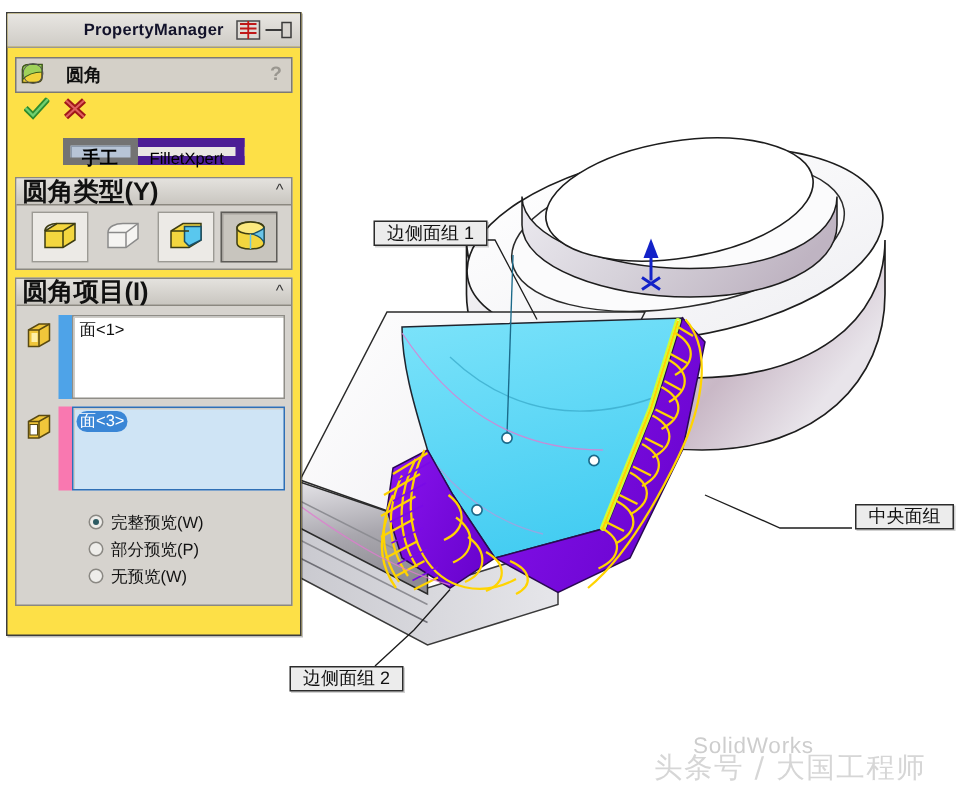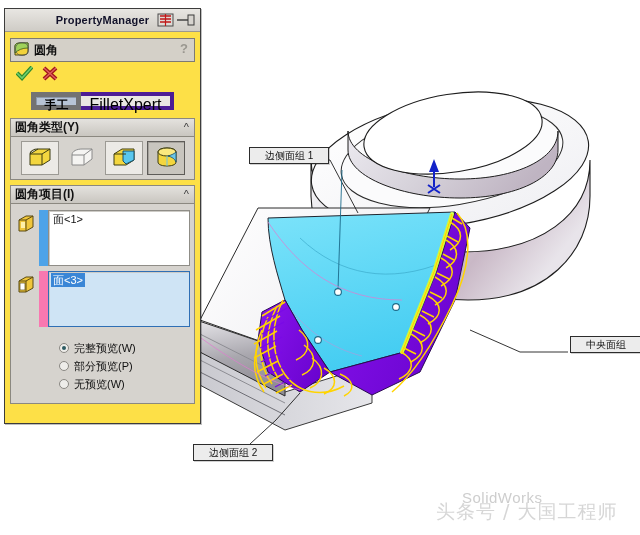--- a/index.html
+++ b/index.html
@@ -39,50 +39,50 @@
 
   .pm-body{padding:4px 4px 0 4px;}
 
   
   .pm-head{
     position:relative;height:22px;margin:2px 1px 0 1px;
     background:#d4d0c8;border:1px solid #7d7a74;
     display:flex;align-items:center;
   }
   .pm-head .ficon{width:18px;height:16px;margin-left:2px;}
-  .pm-head .htxt{font-size:12px;font-weight:bold;color:#111;margin-left:3px;}
+  .pm-head .htxt{font-size:12px;font-weight:bold;color:#111;margin-left:13px;}
   .pm-head .qmark{
     position:absolute;right:6px;top:2px;font-size:13px;font-weight:bold;
     color:#9a9790;
   }
 
   
   .pm-okrow{height:22px;display:flex;align-items:center;gap:9px;padding-left:7px;margin-top:2px;}
 
   
   .pm-tabs{height:24px;display:flex;align-items:center;justify-content:center;margin-top:3px;}
   .tabbtn{
-    height:18px;line-height:17px;font-size:16px;color:#000;
-    padding:0 8px;border:4px solid #4c1d95;background:#d4d0c8;box-sizing:border-box;
+    height:18px;line-height:17px;font-size:11px;color:#000;
+    padding:0 8px;border:6px solid #4c1d95;background:#d4d0c8;box-sizing:border-box;
   }
   .tabbtn.active{
     background:#b7c4d6;border:5px solid #737373;font-weight:bold;font-size:12px;
     box-shadow:inset 1px 1px 0 #8d9aac;
   }
   .tabbtn.plain{border-left:none;background:#e9e7e3;}
 
   
   .group{margin:5px 1px 0 1px;border:1px solid #8b8880;background:#d6d3ce;}
   .group-hd{
     position:relative;height:17px;
     background:linear-gradient(#e4e2de,#c9c6c0);
     border-bottom:1px solid #8b8880;
     display:flex;align-items:center;
   }
-  .group-hd .ghtxt{font-size:12px;font-weight:bold;color:#111;margin-left:4px;}
+  .group-hd .ghtxt{font-size:17px;font-weight:bold;color:#111;margin-left:4px;}
   .chev{position:absolute;right:5px;top:2px;font-size:11px;color:#3a3a3a;}
   .group-bd{padding:4px;}
 
   
   .typerow{display:flex;gap:4px;justify-content:center;}
   .tbtn{
     width:38px;height:34px;background:#eceae6;border:1px solid #9c9a94;
     display:flex;align-items:center;justify-content:center;box-sizing:border-box;
   }
   .tbtn.sel{background:#c8c5be;border:1px solid #5e5c58;box-shadow:inset 1px 1px 0 #a5a29c;}
@@ -92,21 +92,21 @@
   .facerow{display:flex;align-items:flex-start;margin:2px 0 5px 0;}
   .facerow .cubeico{width:20px;height:22px;margin:3px 3px 0 1px;flex:none;}
   .swatch{width:9px;height:56px;flex:none;}
   .fbox{
     flex:1;height:56px;background:#ffffff;border:1px solid #8f8d87;
     box-sizing:border-box;font-size:11px;color:#111;padding:1px 0 0 2px;
     box-shadow:inset 1px 1px 0 #cdcbc6;
   }
   .fbox .fitem{padding:1px 2px;}
   .fbox.focused{background:#cfe4f5;border:1px solid #2f6fb5;}
-  .fbox.focused .fitem{background:#3a86d6;color:#ffffff;}
+  .fbox.focused .fitem{background:#3a86d6;color:#ffffff;border-radius:7px;}
 
   
   .optbox{margin:8px 1px 0 1px;padding:4px 0 6px 0;}
   .optline{display:flex;align-items:center;height:18px;padding-left:43px;}
   .cbox{
     width:10px;height:10px;background:#f2f1ee;border:1px solid #7b7974;
     margin-right:5px;position:relative;flex:none;box-sizing:border-box;
   }
   .cbox::after{
     content:"";position:absolute;left:2px;top:1px;width:3px;height:6px;
@@ -119,21 +119,21 @@
   }
   .rbox.on::after{
     content:"";position:absolute;left:2px;top:2px;width:4px;height:4px;border-radius:50%;
     background:#2d5b63;
   }
   .optlbl{font-size:11px;color:#111;}
 
   
   .callout{
     position:absolute;background:#ececec;border:1px solid #2c2c2c;
-    font-size:10px;color:#111;padding:1px 15px;white-space:nowrap;
+    font-size:12px;color:#111;padding:1px 8px;white-space:nowrap;
     box-shadow:1px 1px 0 rgba(0,0,0,.18);line-height:13px;
   }
 
   
   .wm{position:absolute;color:#bdbdbd;white-space:nowrap;pointer-events:none;}
   #wm-sw{left:462px;top:489px;font-size:15px;letter-spacing:.5px;opacity:.75;}
   #wm-bot{left:436px;top:499px;font-size:19px;letter-spacing:1px;opacity:.62;
           font-family:"DejaVu Sans",sans-serif;}
 </style>
 </head>

